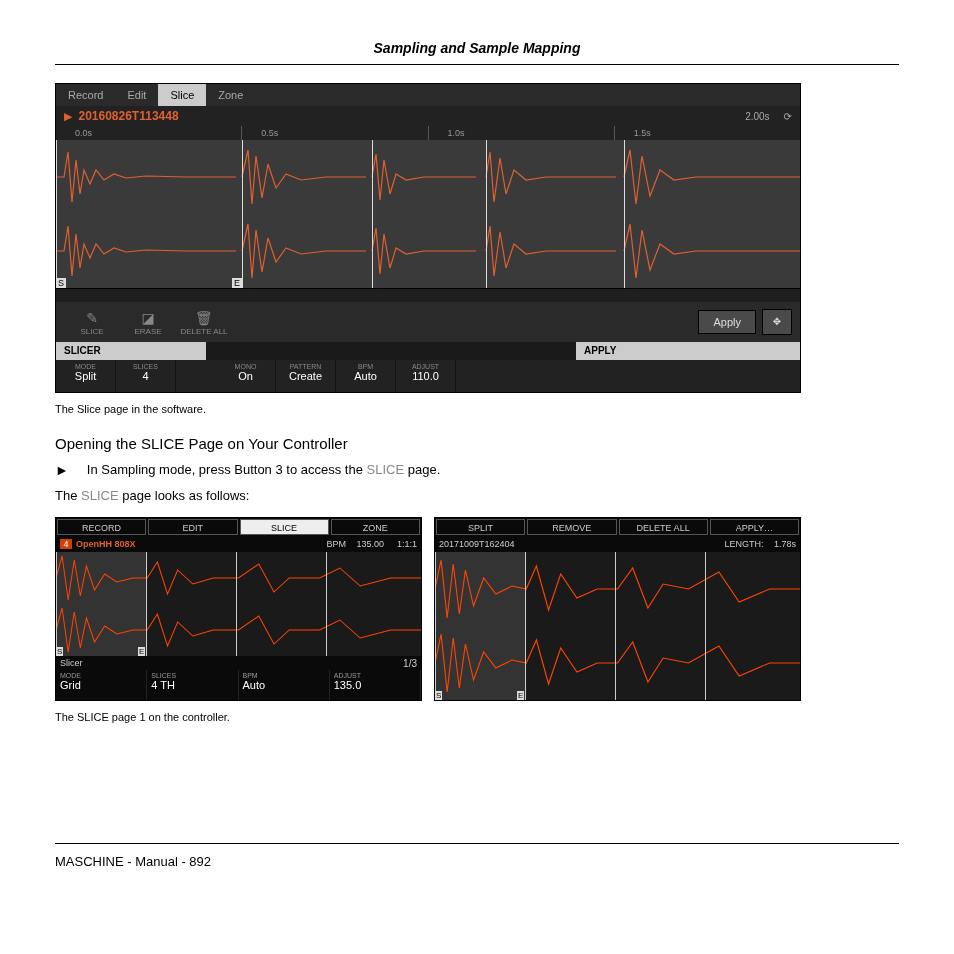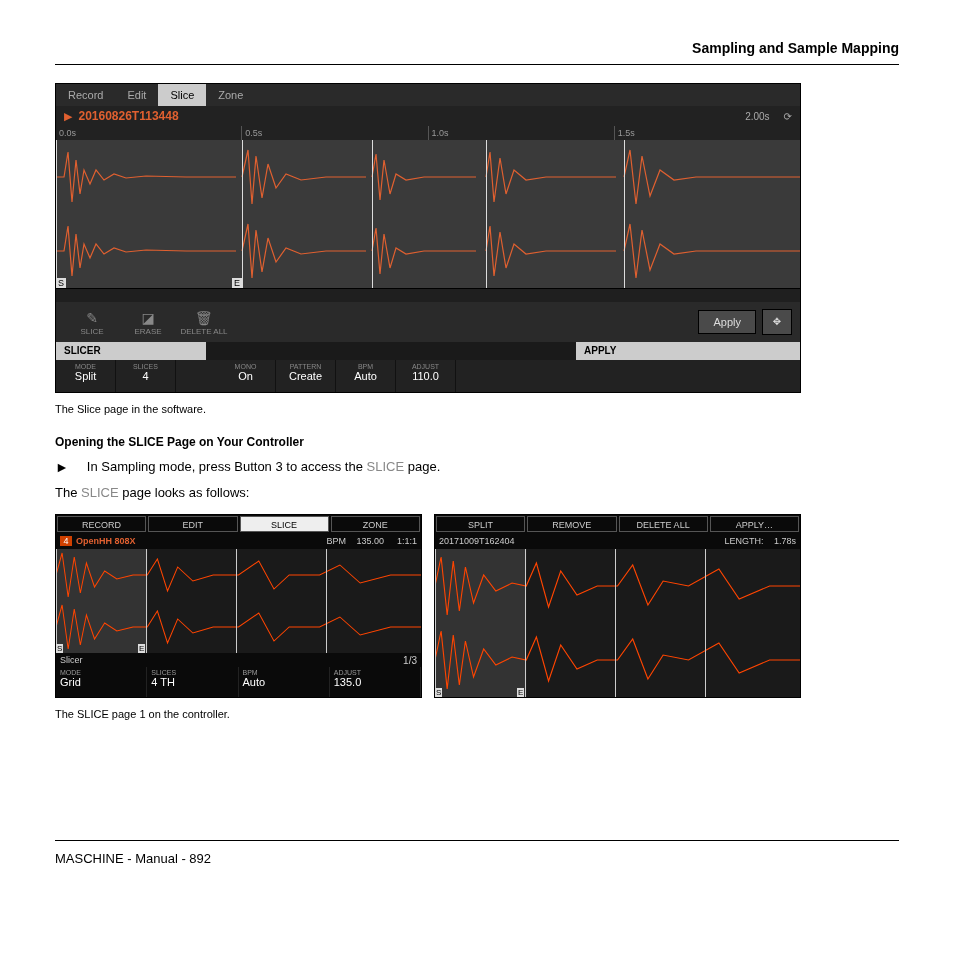--- a/index.html
+++ b/index.html
@@ -5,21 +5,21 @@
   * { box-sizing: border-box; margin: 0; padding: 0; }
   body {
     font-family: Arial, Helvetica, sans-serif;
     background: #fff;
     width: 954px;
     height: 954px;
     padding: 40px 55px;
     font-size: 13px;
     color: #000;
   }
-  .header-right { text-align: right; margin-bottom: 6px; }
+  .header-right { text-align: center; margin-bottom: 6px; font-style: italic; }
   .header-title { font-weight: bold; font-size: 14px; }
   .header-sub { font-size: 12px; color: #000; margin-top: 3px; }
   hr.top { border: none; border-top: 1px solid #000; margin: 8px 0 18px 0; }
 
   
   .sw-shot {
     width: 746px;
     background: #2a2a2a;
     border: 1px solid #000;
     font-size: 10px;
@@ -27,21 +27,21 @@
   }
   .sw-tabs { display: flex; align-items: center; background: #2a2a2a; height: 22px; }
   .sw-tab { padding: 0 12px; line-height: 22px; color: #aaa; font-size: 11px; }
   .sw-tab.active { background: #ccc; color: #000; }
   .sw-file { display: flex; align-items: center; background: #222; height: 20px; padding: 0 8px; gap: 6px; }
   .sw-file .rec-icon { color: #e06030; font-size: 11px; }
   .sw-file .name { color: #e06030; font-weight: bold; font-size: 12px; flex: 1; }
   .sw-file .len { color: #aaa; text-align: center; }
   .sw-file .loop { color: #aaa; margin-left: 8px; }
   .sw-ruler { display: flex; background: #222; height: 14px; font-size: 9px; color: #999; }
-  .sw-ruler span { flex: 1; border-left: 1px solid #555; padding-left: 3px; line-height: 14px; }
+  .sw-ruler span { flex: 1; border-left: 1px solid #555; padding-left: 19px; line-height: 14px; }
   .sw-ruler span:first-child { border-left: none; }
   .sw-wave { position: relative; height: 148px; background: #3a3a3a; }
   .sw-wave svg { width: 100%; height: 100%; display: block; }
   .sw-slice-line { position: absolute; top: 0; bottom: 0; width: 1px; background: #ddd; }
   .sw-marker { position: absolute; bottom: 0; font-size: 9px; background: #ddd; color: #000; padding: 0 2px; }
   .sw-scroll { height: 14px; background: #1f1f1f; border-top: 1px solid #000; }
   .sw-tools { display: flex; align-items: center; height: 40px; background: #2a2a2a; padding: 0 8px; gap: 0; }
   .sw-tool { width: 56px; text-align: center; font-size: 8px; color: #888; }
   .sw-tool .tool-icon { font-size: 14px; color: #888; line-height: 18px; }
   .sw-tools-spacer { flex: 1; }
@@ -52,21 +52,21 @@
   .sw-head.left { flex: 0 0 150px; background: #ccc; color: #000; }
   .sw-head.mid  { flex: 0 0 370px; }
   .sw-head.right{ flex: 1; background: #ccc; color: #000; }
   .sw-params { display: flex; background: #222; height: 32px; }
   .sw-param { width: 60px; text-align: center; border-right: 1px solid #111; padding-top: 3px; }
   .sw-param .lab { font-size: 7px; color: #888; }
   .sw-param .val { font-size: 11px; color: #fff; }
   .caption { font-size: 11px; margin: 10px 0 18px 0; color: #000; }
 
   
-  h2.section { font-size: 12px; font-weight: bold; margin: 20px 0 10px 0; }
+  h2.section { font-size: 15px; font-weight: normal; margin: 20px 0 10px 0; }
   .instr-row { display: flex; gap: 18px; align-items: flex-start; margin: 8px 0 10px 0; font-size: 13px; }
   .instr-bullet { font-size: 14px; }
   .slice-word { color: #888; }
   p.body { font-size: 13px; margin: 8px 0 14px 0; }
 
   
   .ctrl-shot { display: flex; gap: 12px; width: 746px; }
   .ctrl-half { flex: 1; background: #0a0a0a; border: 1px solid #000; font-size: 9px; color: #ccc; }
   .ctrl-tabs { display: flex; height: 18px; }
   .ctrl-btn { flex: 1; text-align: center; line-height: 16px; font-size: 9px; color: #ccc; border: 1px solid #555; margin: 1px; }

